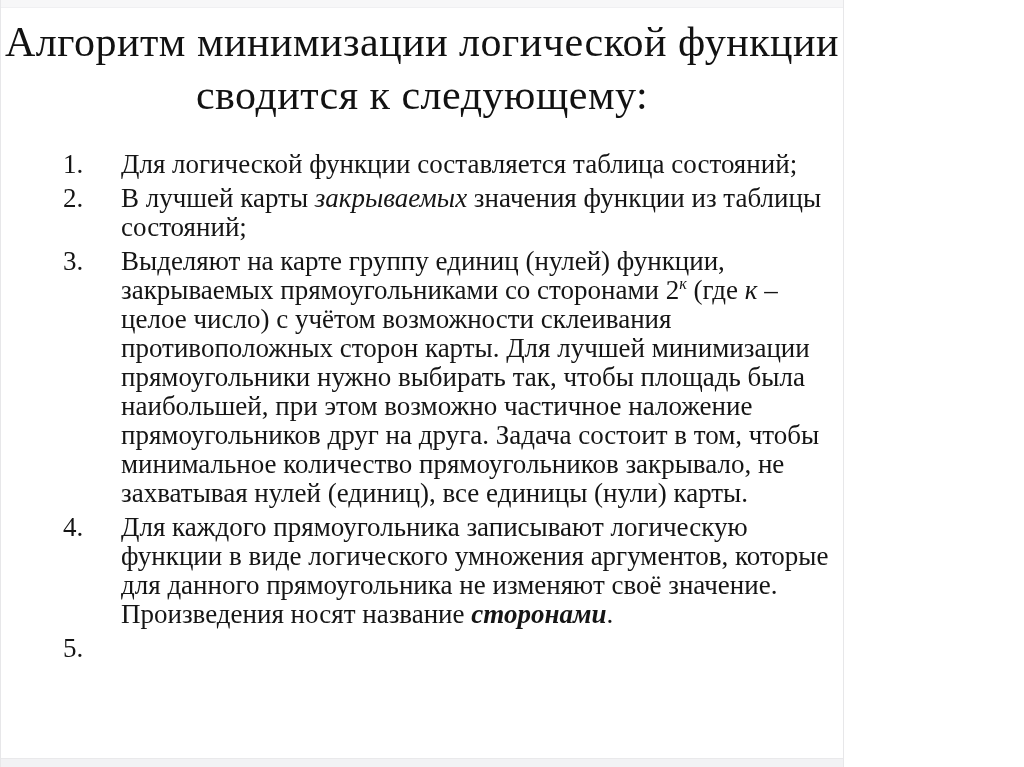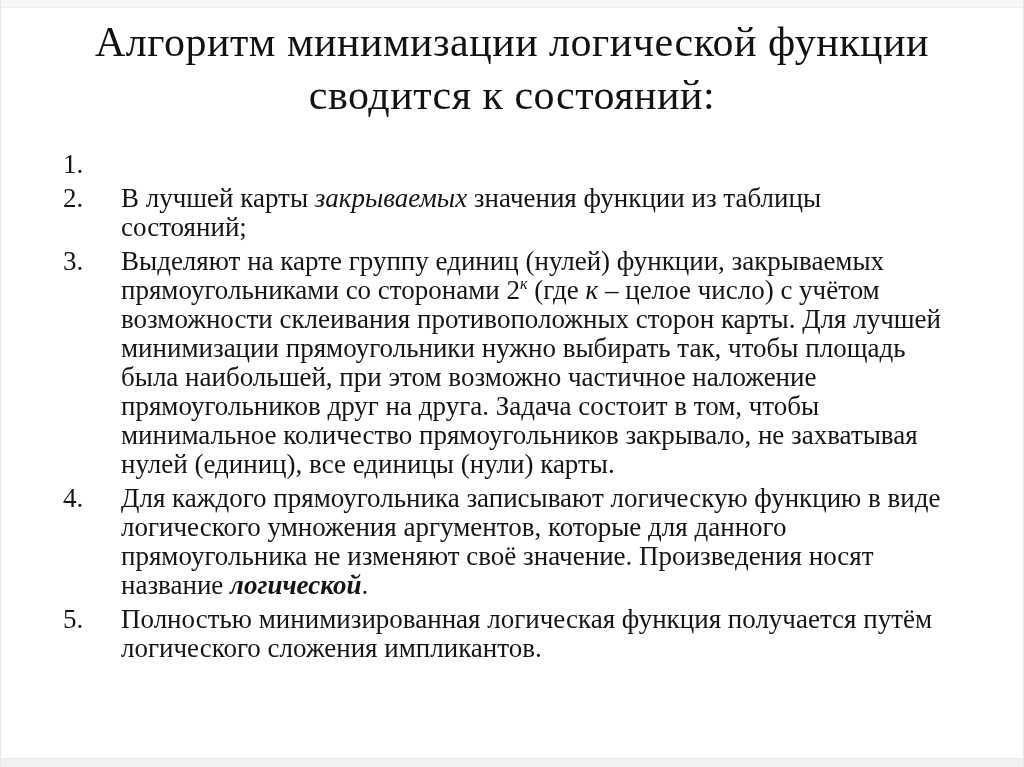--- a/index.html
+++ b/index.html
@@ -9,21 +9,21 @@
   }
   body {
     width: 1024px;
     height: 767px;
     overflow: hidden;
     font-family: "Liberation Serif", "DejaVu Serif", serif;
     color: #151515;
   }
   .slide {
     position: relative;
-    width: 1024px;
+    width: 844px;
     height: 767px;
     box-sizing: border-box;
     background: #ffffff;
     border-left: 1px solid #e7e7e9;
     border-right: 1px solid #e7e7e9;
   }
   .edge-top {
     position: absolute;
     top: 0; left: 0; right: 0;
     height: 7px;
@@ -77,39 +77,39 @@
   }
 </style>
 </head>
 <body>
 
 <div class="slide">
   <div class="edge-top"></div>
 
   <h1 class="title">
     <div>Алгоритм минимизации логической функции</div>
-    <div>сводится к состояний:</div>
+    <div>сводится к следующему:</div>
   </h1>
 
   <ol class="list">
       <li class="item">
         <span class="num">1.</span>
+        <span class="txt"><span class="seg-normal">Для логической функции составляется таблица состояний;</span></span>
       </li>
       <li class="item">
         <span class="num">2.</span>
         <span class="txt"><span class="seg-normal">В лучшей карты </span><span class="seg-italic">закрываемых</span><span class="seg-normal"> значения функции из таблицы состояний;</span></span>
       </li>
       <li class="item">
         <span class="num">3.</span>
         <span class="txt"><span class="seg-normal">Выделяют на карте группу единиц (нулей) функции, закрываемых прямоугольниками со сторонами 2</span><span class="seg-superscript-italic">к</span><span class="seg-normal"> (где </span><span class="seg-italic">к</span><span class="seg-normal"> – целое число) с учётом возможности склеивания противоположных сторон карты. Для лучшей минимизации прямоугольники нужно выбирать так, чтобы площадь была наибольшей, при этом возможно частичное наложение прямоугольников друг на друга. Задача состоит в том, чтобы минимальное количество прямоугольников закрывало, не захватывая нулей (единиц), все единицы (нули) карты.</span></span>
       </li>
       <li class="item">
         <span class="num">4.</span>
-        <span class="txt"><span class="seg-normal">Для каждого прямоугольника записывают логическую функцию в виде логического умножения аргументов, которые для данного прямоугольника не изменяют своё значение. Произведения носят название </span><span class="seg-bold-italic">логической</span><span class="seg-normal">.</span></span>
+        <span class="txt"><span class="seg-normal">Для каждого прямоугольника записывают логическую функции в виде логического умножения аргументов, которые для данного прямоугольника не изменяют своё значение. Произведения носят название </span><span class="seg-bold-italic">сторонами</span><span class="seg-normal">.</span></span>
       </li>
       <li class="item">
         <span class="num">5.</span>
-        <span class="txt"><span class="seg-normal">Полностью минимизированная логическая функция получается путём логического сложения импликантов.</span></span>
       </li>
     </ol>
 
   <div class="edge-bottom"></div>
 </div>
 
 </body></html>

